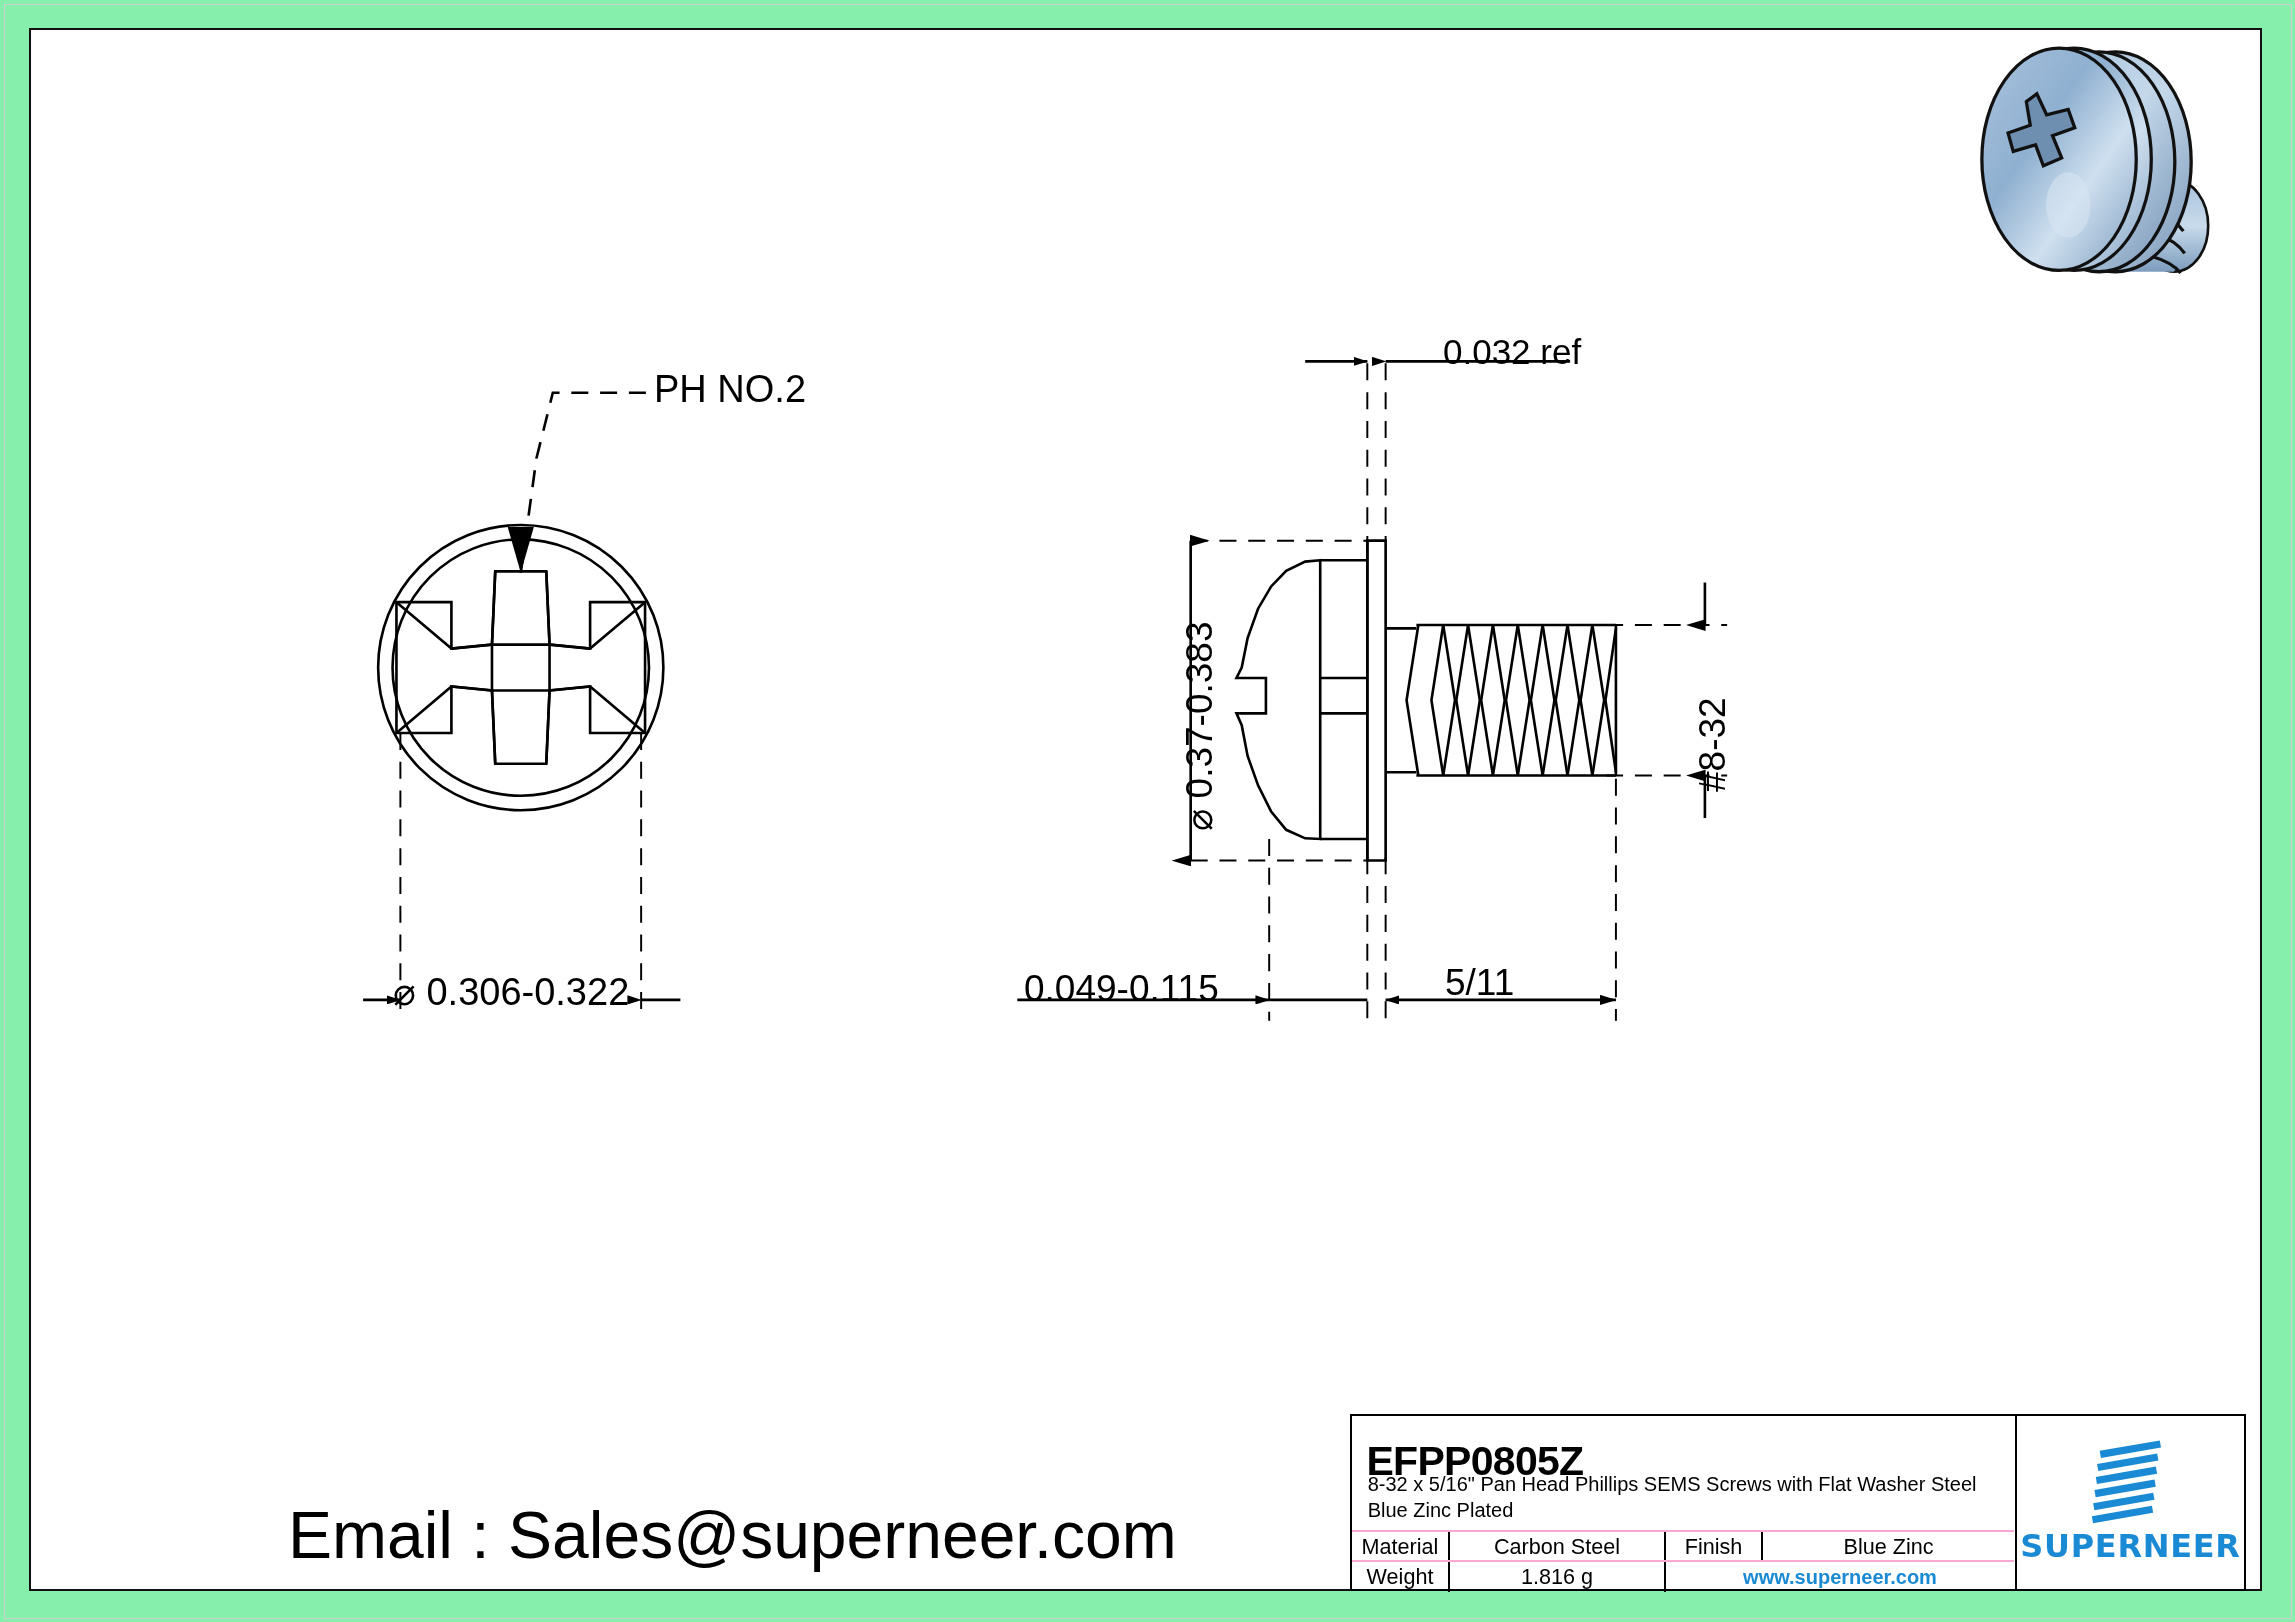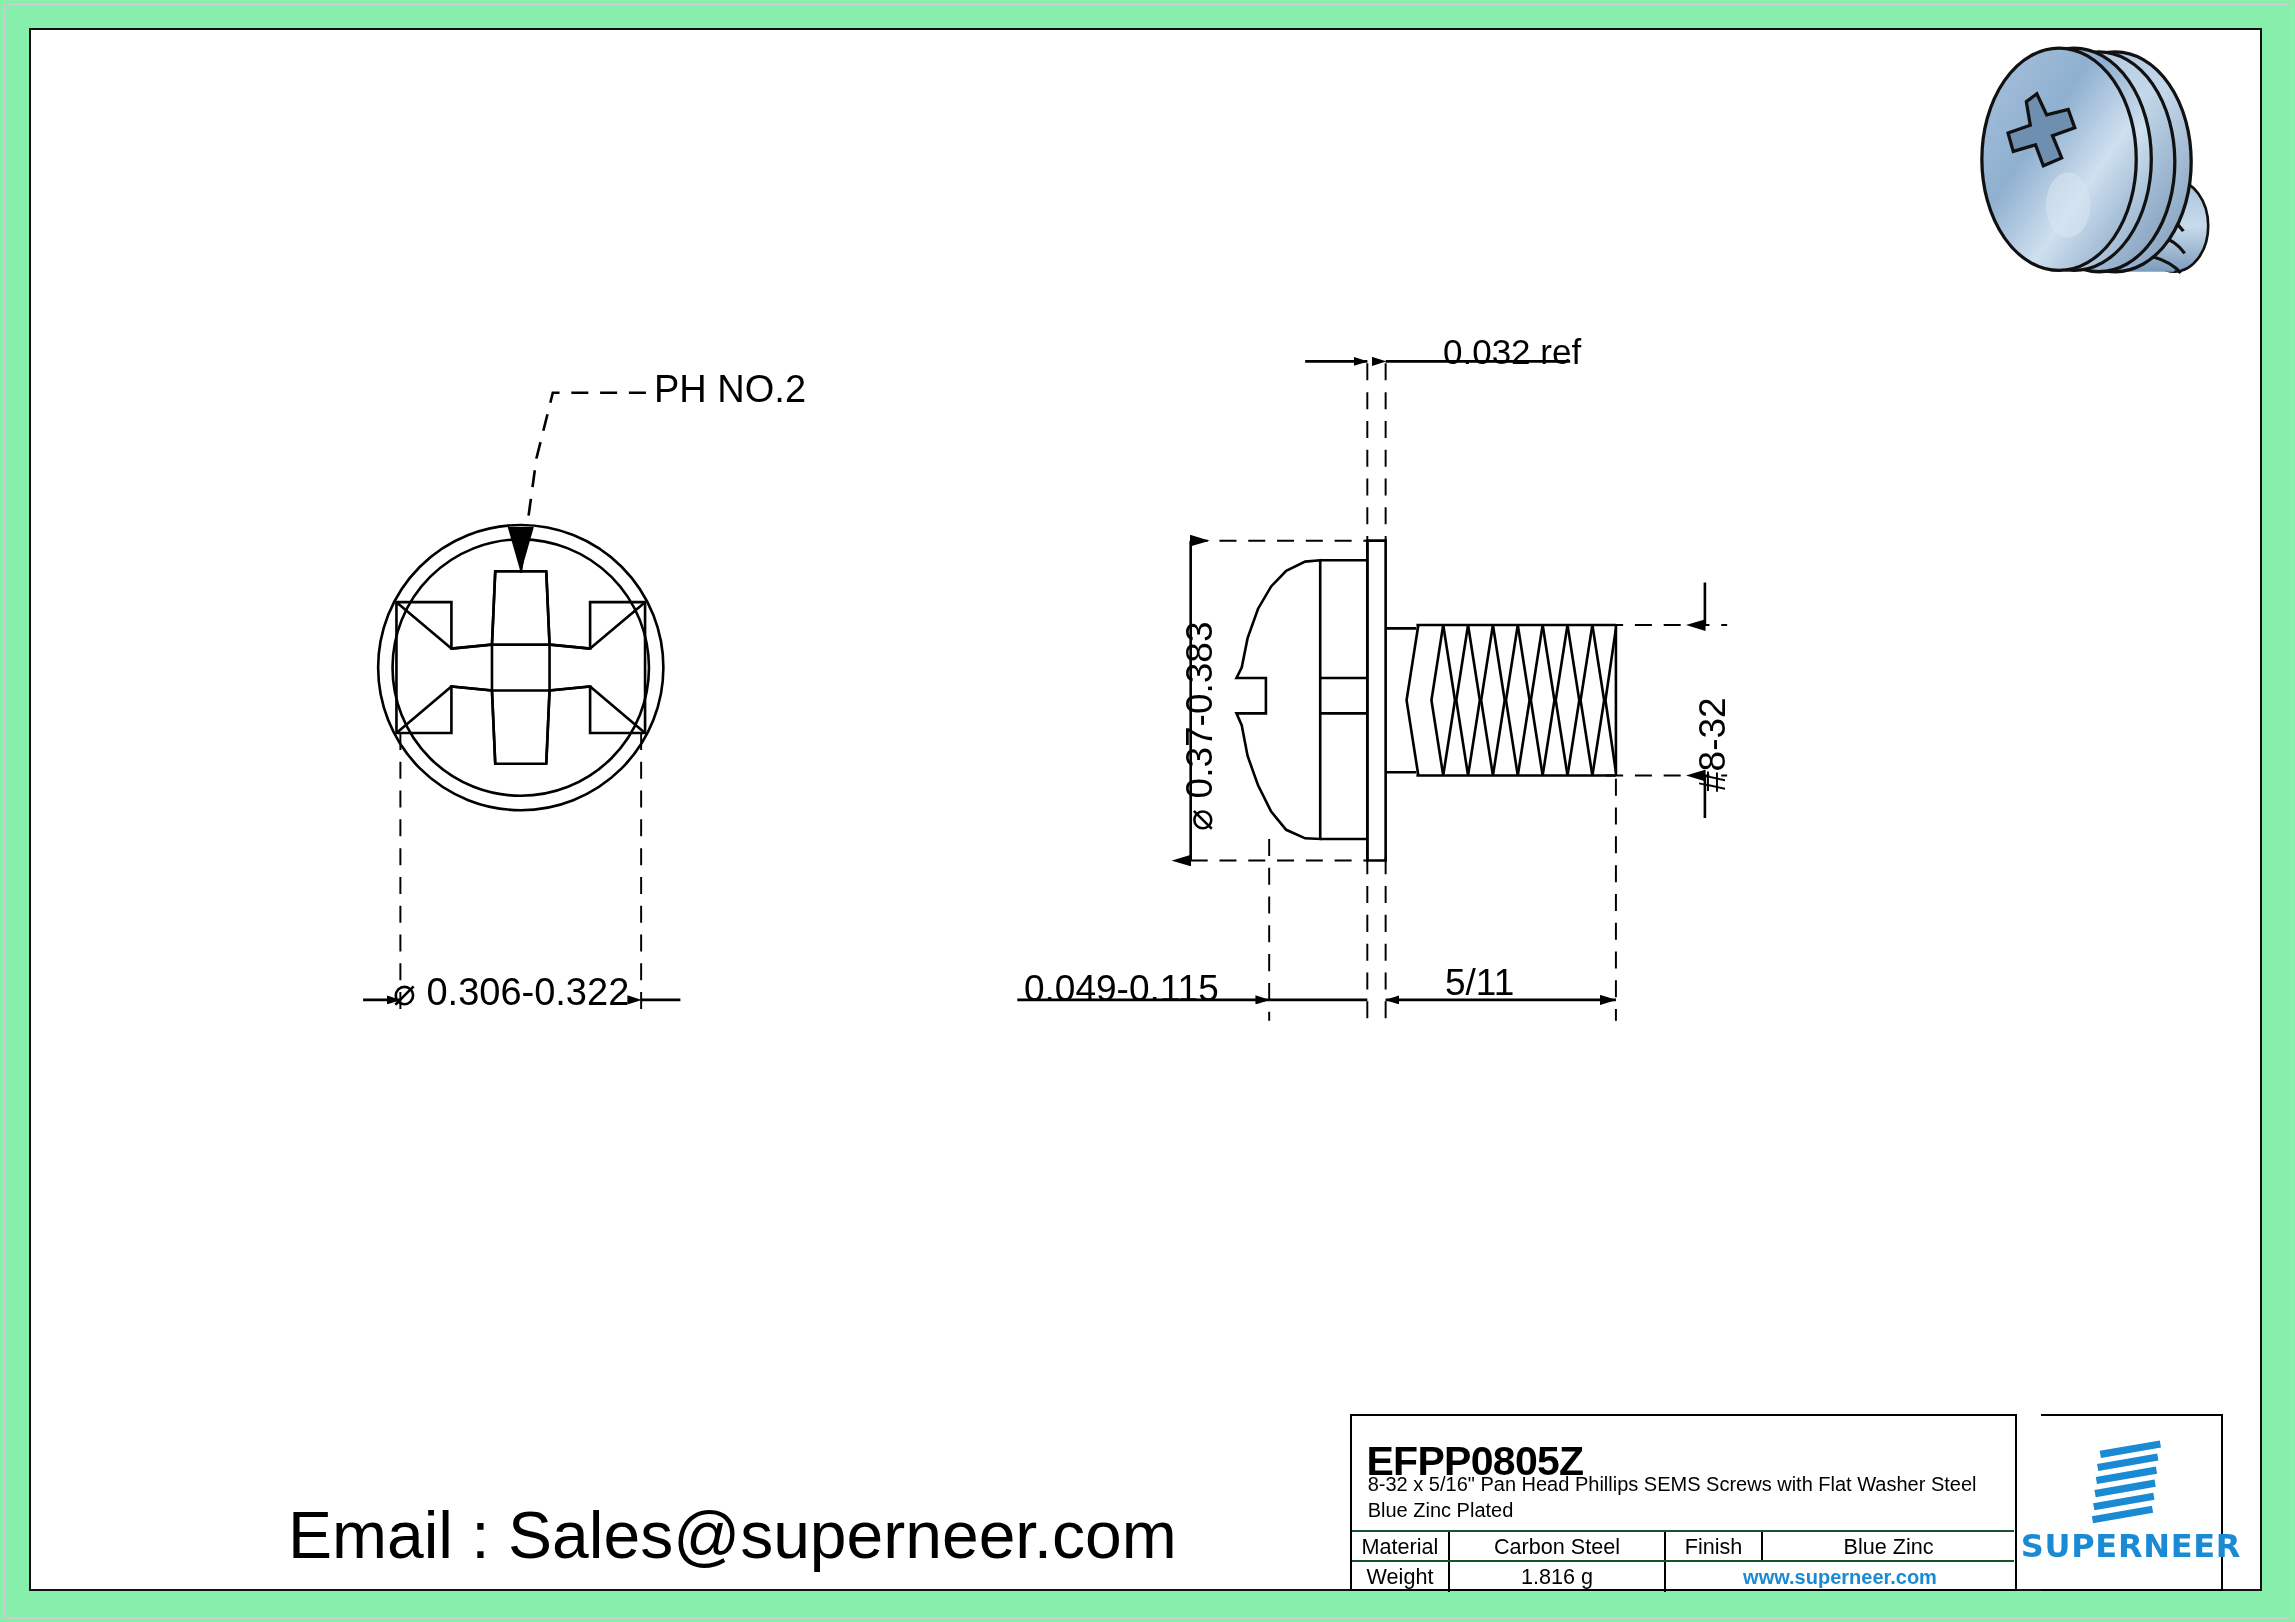--- a/index.html
+++ b/index.html
@@ -29,32 +29,32 @@
   #txt-832      {left:0;top:0;font-size:37px;transform-origin:0 0;}
   #txt-105      {left:1024px; top:968px; font-size:37px;}
   #txt-516      {left:1445px; top:962px; font-size:37px;}
   #txt-email    {left:288px;  top:1497px; font-size:66px;}
 
   
   .title-block{position:absolute;left:1350px;top:1414px;width:870px;height:177px;
                box-sizing:border-box;}
   .tb-main{position:absolute;left:0;top:0;width:667px;height:177px;
            border:2.6px solid #000;box-sizing:border-box;background:#fff;}
-  .tb-logo{position:absolute;left:667px;top:0;width:182px;height:177px;
+  .tb-logo{position:absolute;left:667px;top:0;width:229px;height:177px;
            border:2.6px solid #000;border-left:0;box-sizing:border-box;background:#fff;
-           display:flex;flex-direction:column;align-items:center;justify-content:center;margin-left:24px;}
+           display:flex;flex-direction:column;align-items:center;justify-content:center;}
 
   .tb-code{position:absolute;left:14.4px;top:22px;font-size:41px;font-weight:bold;
            letter-spacing:-0.7px;}
   .tb-desc{position:absolute;left:15.7px;top:55px;width:628px;font-size:20px;
            line-height:26px;}
 
   .tb-rows{position:absolute;left:0;top:114px;width:662px;height:60px;}
   .tb-row{position:absolute;left:0;width:662px;height:36px;
-          border-top:2px solid #14532d;box-sizing:border-box;display:flex;}
+          border-top:2px solid #f9a8d4;box-sizing:border-box;display:flex;}
   .tb-row.r1{top:0;}
   .tb-row.r2{top:30px;}
   .tb-cell{border-right:2px solid #000;box-sizing:border-box;
            display:flex;align-items:center;justify-content:center;
            font-size:21.6px;height:30px;}
   .c-lab1{width:98px;}
   .c-val1{width:216px;}
   .c-lab2{width:97px;}
   .c-val2{width:251px;border-right:0;}
   .c-web {width:348px;border-right:0;font-size:20px;}

